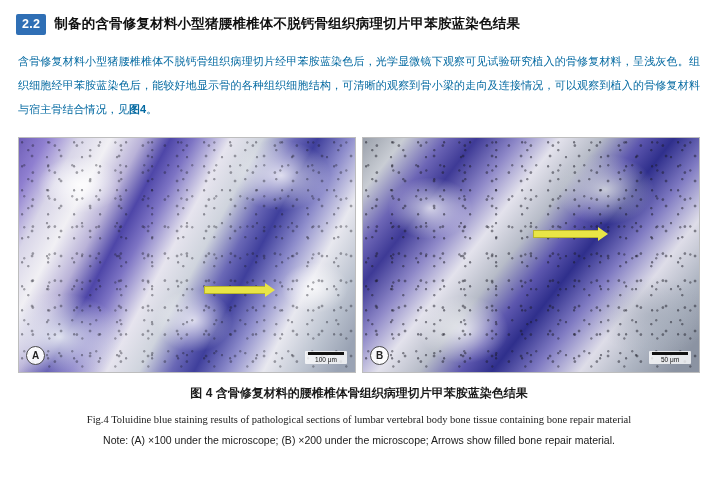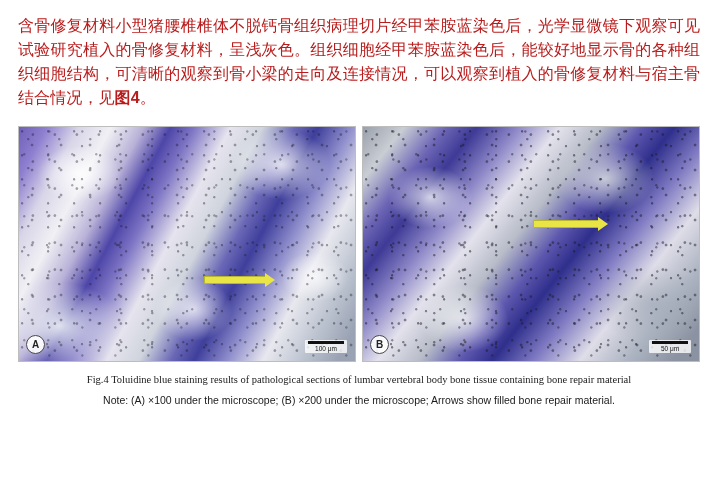--- a/index.html
+++ b/index.html
@@ -41,23 +41,23 @@
   }
   .section-title {
     font-size: 13.5px;
     font-weight: bold;
     color: #111111;
     letter-spacing: 0.2px;
   }
 
   
   .body-par {
-    font-size: 16px;
+    font-size: 11px;
     line-height: 24px;
-    color: #b91c1c;
+    color: #0369a1;
     text-align: justify;
     margin: 0 2px 16px 2px;
     letter-spacing: 0.1px;
   }
   .body-par b {
     font-weight: bold;
   }
 
   
   .figure {
@@ -211,20 +211,24 @@
     margin-top: 4px;
     line-height: 17px;
     padding: 0 6px;
   }
 </style>
 </head>
 <body>
 
 <div class="page">
 
+  <div class="section-head">
+    <span class="section-num">2.2</span>
+    <span class="section-title">制备的含骨修复材料小型猪腰椎椎体不脱钙骨组织病理切片甲苯胺蓝染色结果</span>
+  </div>
 
   <p class="body-par"><span>含骨修复材料小型猪腰椎椎体不脱钙骨组织病理切片经甲苯胺蓝染色后，光学显微镜下观察可见试验研究植入的骨修复材料，呈浅灰色。组织细胞经甲苯胺蓝染色后，能较好地显示骨的各种组织细胞结构，可清晰的观察到骨小梁的走向及连接情况，可以观察到植入的骨修复材料与宿主骨结合情况，见</span><b>图4</b><span>。</span></p>
 
   <div class="figure">
 
     <div class="figure-imgs">
 
       <div class="micro micro-a">
         <div class="tex"></div>
         <div class="speck"></div>
@@ -248,18 +252,19 @@
         </div>
         <div class="panel-label">B</div>
         <div class="scalebar">
           <span class="bar"></span>
           <span>50 μm</span>
         </div>
       </div>
 
     </div>
 
+    <div class="caption-cn">图 4 含骨修复材料的腰椎椎体骨组织病理切片甲苯胺蓝染色结果</div>
     <div class="caption-en">Fig.4 Toluidine blue staining results of pathological sections of lumbar vertebral body bone tissue containing bone repair material</div>
     <div class="caption-note">Note: (A) ×100 under the microscope; (B) ×200 under the microscope; Arrows show filled bone repair material.</div>
 
   </div>
 
 </div>
 
 </body></html>

